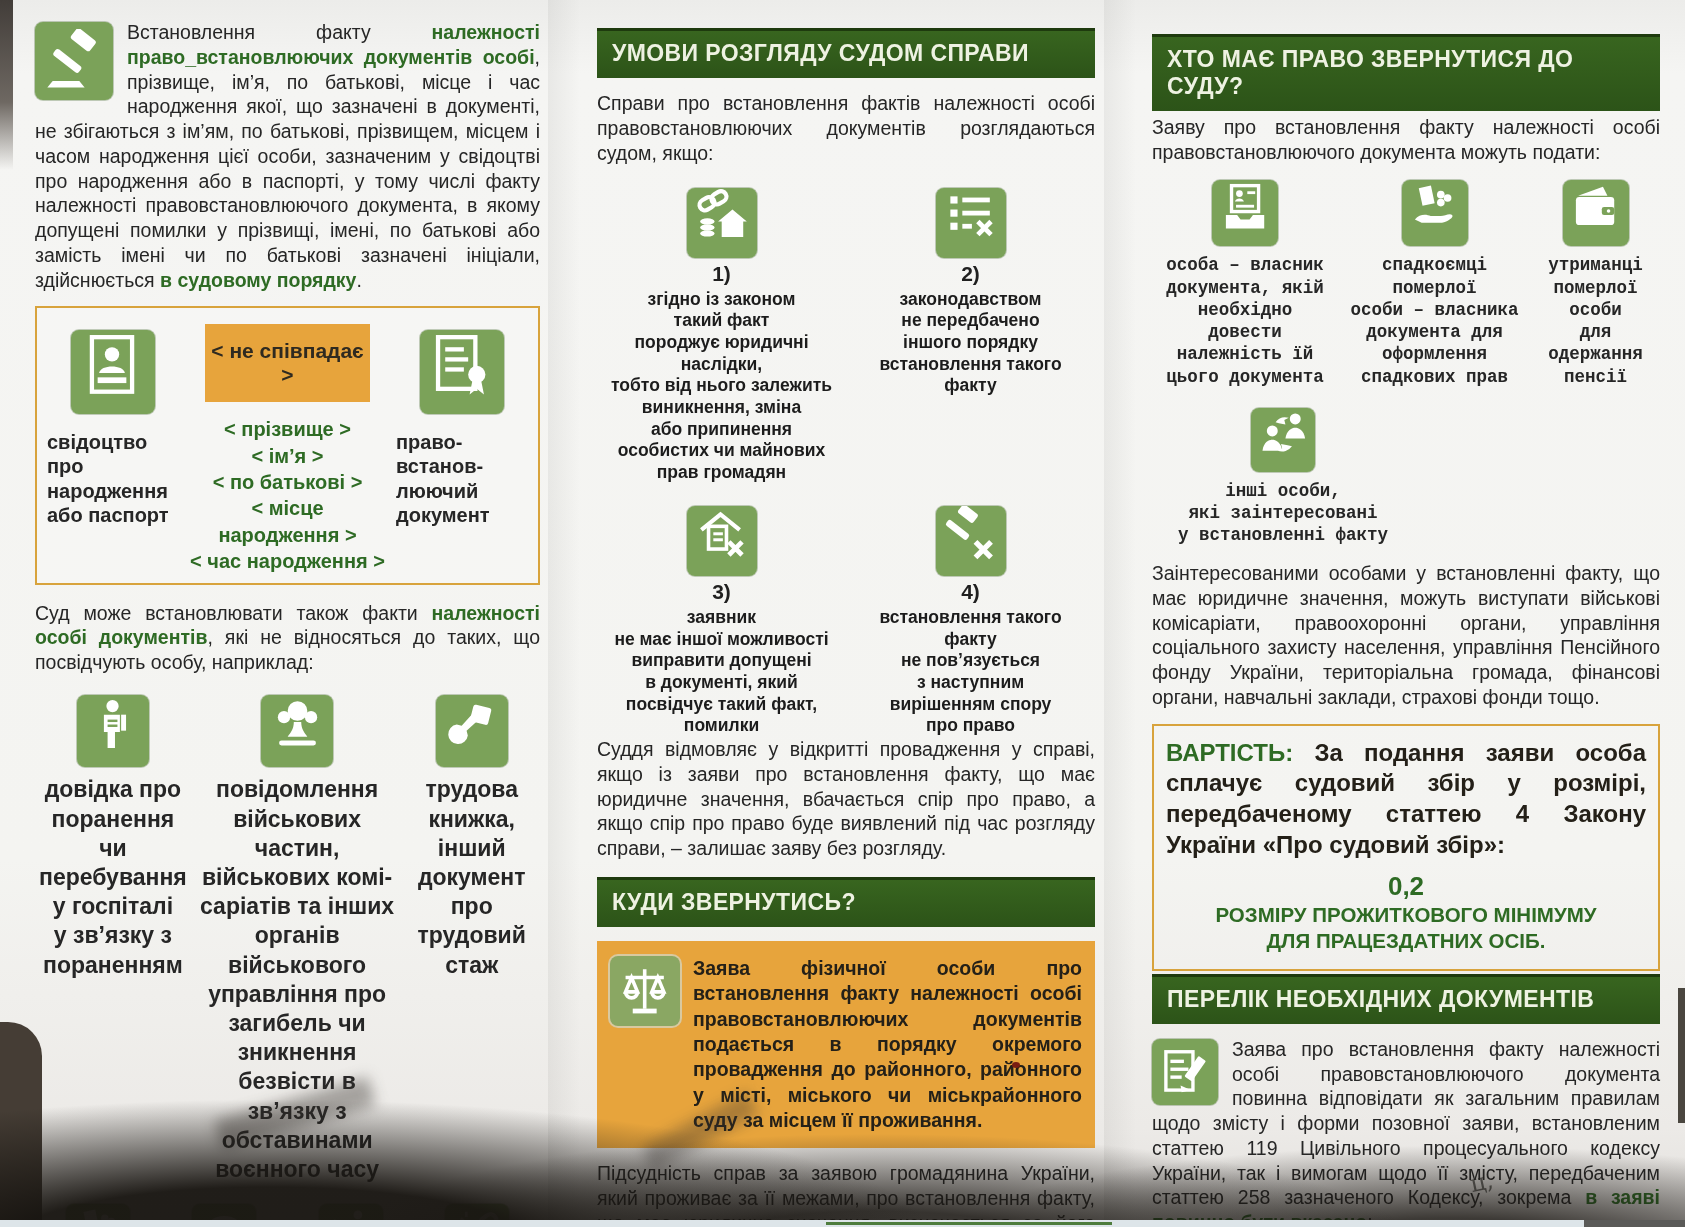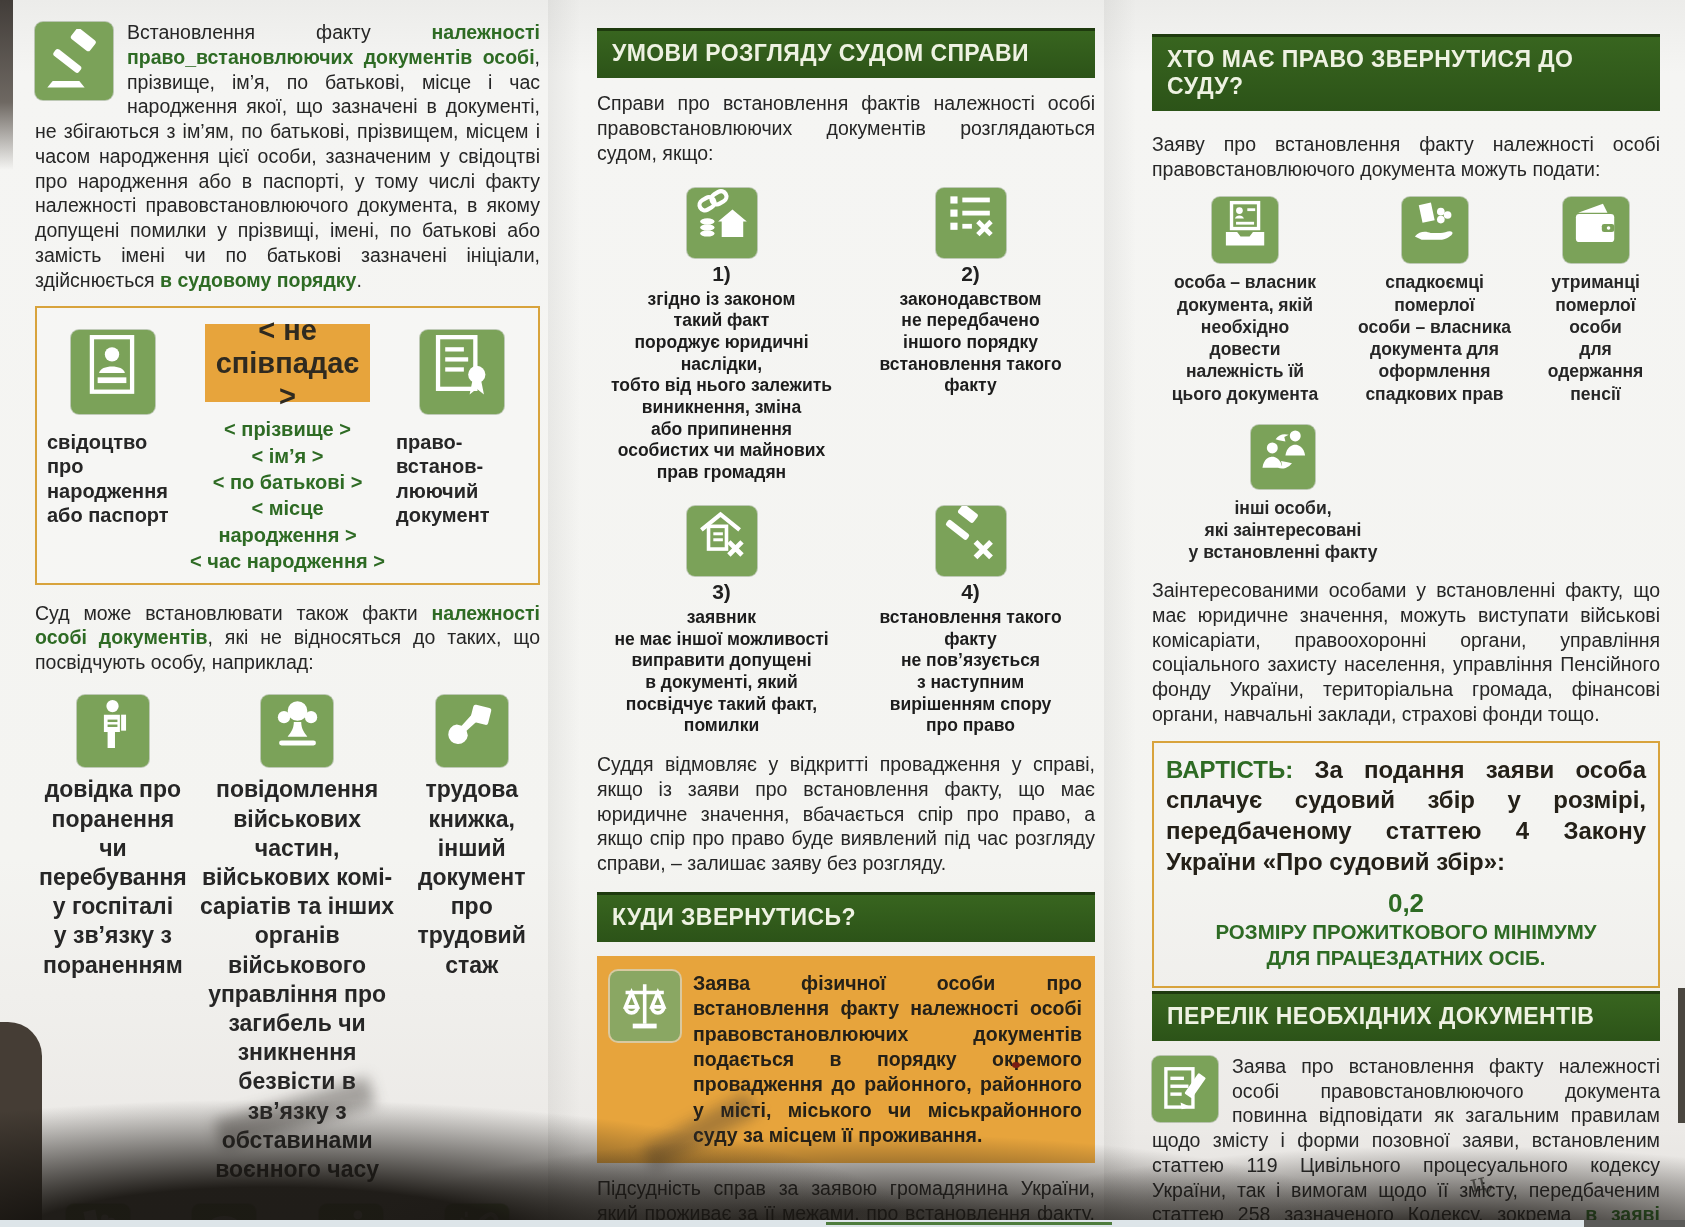--- a/index.html
+++ b/index.html
@@ -25,21 +25,21 @@
   .fl{float:left;margin:2px 14px 6px 0;}
   .hbar{background:linear-gradient(180deg,#38651f,#2c5318);border-top:3px solid #1e3a0e;
     color:#eef2e2;font-weight:bold;font-size:23px;letter-spacing:.4px;padding:9px 15px 11px;}
   
   .match-box{margin-top:14px;border:2px solid #d8a33c;padding:14px 10px 8px;display:flex;gap:10px;background:rgba(255,255,255,.18);}
   .mb-side{width:132px;}
   .mb-side .gicon{margin:0 auto;}
   .mb-label{font-weight:bold;font-size:20px;line-height:1.22;margin-top:16px;}
   .mb-center{flex:1;text-align:center;}
   .chip{background:#e7a43c;height:78px;margin:2px 16px 14px;display:flex;align-items:center;justify-content:center;
-    font-weight:bold;font-size:29px;color:#2f2a20;}
+    font-weight:bold;font-size:21px;color:#2f2a20;}
   .mb-field{color:#2e6b24;font-weight:bold;font-size:20px;line-height:1.32;}
   .docs-row{display:flex;margin-top:14px;text-align:center;}
   .doc{padding:0 4px;}
   .doc .gicon{margin:0 auto 8px;}
   .doc-label{font-weight:bold;font-size:23px;line-height:1.27;}
   .d1{width:155px;}.d2{width:215px;}.d3{width:135px;}.d4{flex:1;}
   .note-box{margin-top:18px;border:2px solid #d8a33c;border-radius:6px 6px 6px 46px;padding:16px 14px 14px 10px;display:flex;gap:8px;}
   .alert{width:84px;text-align:center;line-height:.9;flex:none;}
   .alert .br{color:#d8a33c;font-weight:bold;font-size:56px;vertical-align:middle;}
   .alert .ex{color:#2e6b24;font-weight:bold;font-size:40px;vertical-align:middle;padding:0 3px;}
@@ -51,21 +51,21 @@
   .cond .gicon{margin:0 auto 4px;}
   .cond-num{font-weight:bold;font-size:21px;color:#1f1f1f;margin:2px 0 3px;}
   .cond-txt{font-weight:bold;font-size:17.5px;line-height:1.24;color:#1c1c1c;}
   .obox{margin-top:14px;background:#e7a43c;padding:15px 13px;display:flex;gap:13px;}
   .obox .gicon{background:#8aa763;box-shadow:0 0 0 2px #d9c9a0;flex:none;}
   .obox-txt{flex:1;font-weight:bold;font-size:19.5px;line-height:1.3;text-align:justify;color:#242018;}
   
   .app-row{display:flex;text-align:center;margin-top:10px;}
   .app{padding:0 4px;}
   .app .gicon{margin:0 auto 8px;}
-  .app-label{font-weight:bold;font-size:17.5px;line-height:1.27;}
+  .app-label{font-weight:bold;font-size:17.5px;line-height:1.27;font-family:Liberation Mono, monospace;}
   .a1{width:178px;}.a2{width:185px;}.a3{flex:1;}.a5{width:50%;}
   .cost-box{margin-top:14px;border:2px solid #d8a33c;padding:12px 12px 14px;}
   .cost-top{font-weight:bold;font-size:24px;text-align:justify;color:#242018;line-height:1.28;}
   .cost-val{text-align:center;color:#2e6b24;font-weight:bold;font-size:26px;margin-top:10px;}
   .cost-cap{text-align:center;color:#2e6b24;font-weight:bold;font-size:20.5px;line-height:1.3;}
   .blt{display:flex;gap:14px;margin-top:9px;padding-left:24px;}
   .plus{color:#3f7d32;font-weight:bold;font-size:21px;line-height:1.1;flex:none;}
   .btxt{flex:1;text-align:justify;font-size:19.5px;line-height:1.27;}
   
   .art{position:absolute;pointer-events:none;}
@@ -367,21 +367,21 @@
         <div class="cond-num">4)</div>
         <div class="cond-txt pre">встановлення такого
 факту
 не пов’язується
 з наступним
 вирішенням спору
 про право</div>
       </div>
     </div>
 
-    <p class="just" style="margin-top:15px">Суддя відмовляє у відкритті провадження у справі, якщо із заяви про встановлення факту, що має юридичне значення, вбачається спір про право, а якщо спір про право буде виявлений під час розгляду справи, – залишає заяву без розгляду.</p>
+    <p class="just" style="">Суддя відмовляє у відкритті провадження у справі, якщо із заяви про встановлення факту, що має юридичне значення, вбачається спір про право, а якщо спір про право буде виявлений під час розгляду справи, – залишає заяву без розгляду.</p>
 
     <div class="hbar" style="margin-top:16px">КУДИ ЗВЕРНУТИСЬ?</div>
 
     <div class="obox">
       <span class="gicon i70">
           <svg viewBox="0 0 48 48">
             <g stroke="#fff" stroke-width="3" fill="none">
               <path d="M24 6v33M8 13h32"></path>
               <path d="M13 13L8 25h10zM35 13l-5 12h10z"></path>
               <path d="M8 25a5 5 0 0 0 10 0M30 25a5 5 0 0 0 10 0"></path>
@@ -391,21 +391,21 @@
         </span>
       <div class="obox-txt">Заява фізичної особи про встановлення факту належності особі правовстановлюючих документів подається в порядку окремого провадження до районного, районного у місті, міського чи міськрайонного суду за місцем її проживання.</div>
     </div>
 
     <p class="just" style="margin-top:13px">Підсудність справ за заявою громадянина України, який проживає за її межами, про встановлення факту, що має юридичне значення, визначається за його клопотанням ухвалою судді Верховного Суду України (стаття 257 Цивільного процесуального кодексу</p>
 
   </section>
 
   <section class="col col-right">
     <div class="hbar">ХТО МАЄ ПРАВО ЗВЕРНУТИСЯ ДО СУДУ?</div>
-    <p class="just" style="margin-top:21px">Заяву про встановлення факту належності особі правовстановлюючого документа можуть подати:</p>
+    <p class="just" style="margin-top:4px">Заяву про встановлення факту належності особі правовстановлюючого документа можуть подати:</p>
 
     <div class="app-row">
       <div class="app a1">
         <span class="gicon i66">
             <svg viewBox="0 0 48 48">
               <rect x="12" y="5" width="24" height="23" fill="none" stroke="#fff" stroke-width="3"></rect>
               <circle cx="19" cy="12" r="3" fill="#fff"></circle>
               <path d="M15 19c1-3.5 7-3.5 8 0z" fill="#fff"></path>
               <rect x="26" y="10" width="7" height="2.5" fill="#fff"></rect>
               <rect x="16" y="22" width="16" height="2.5" fill="#fff"></rect>

